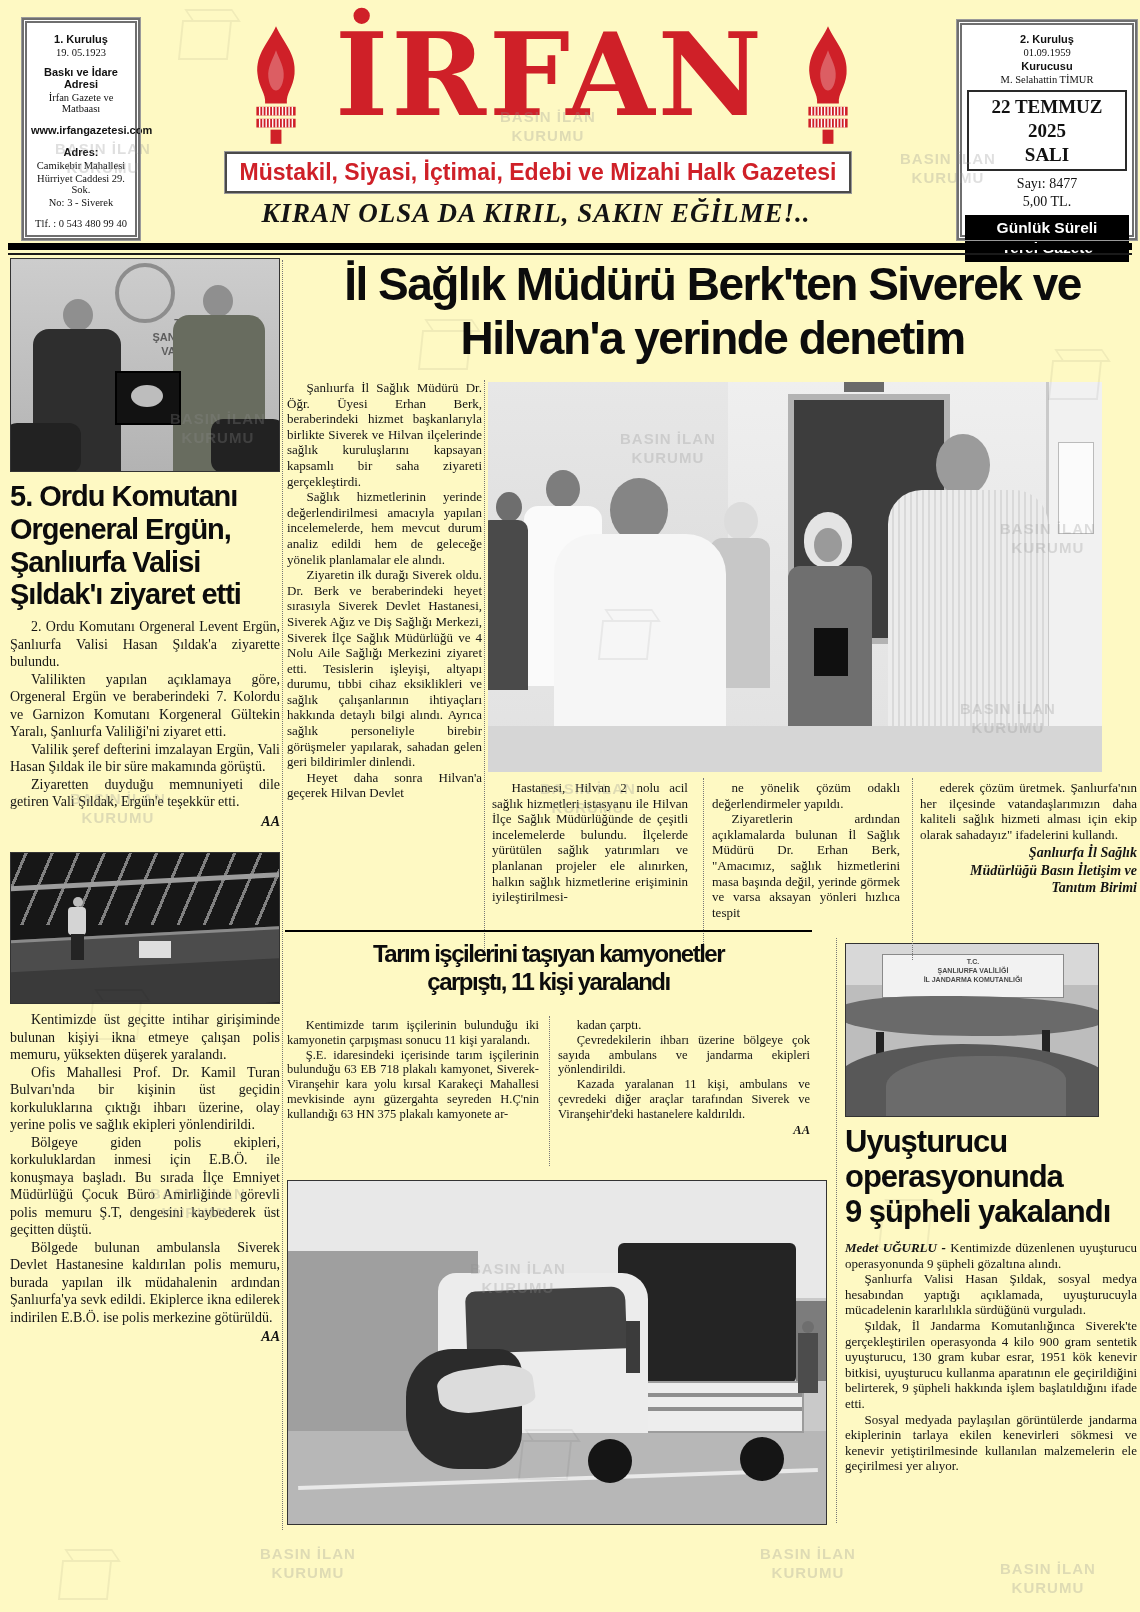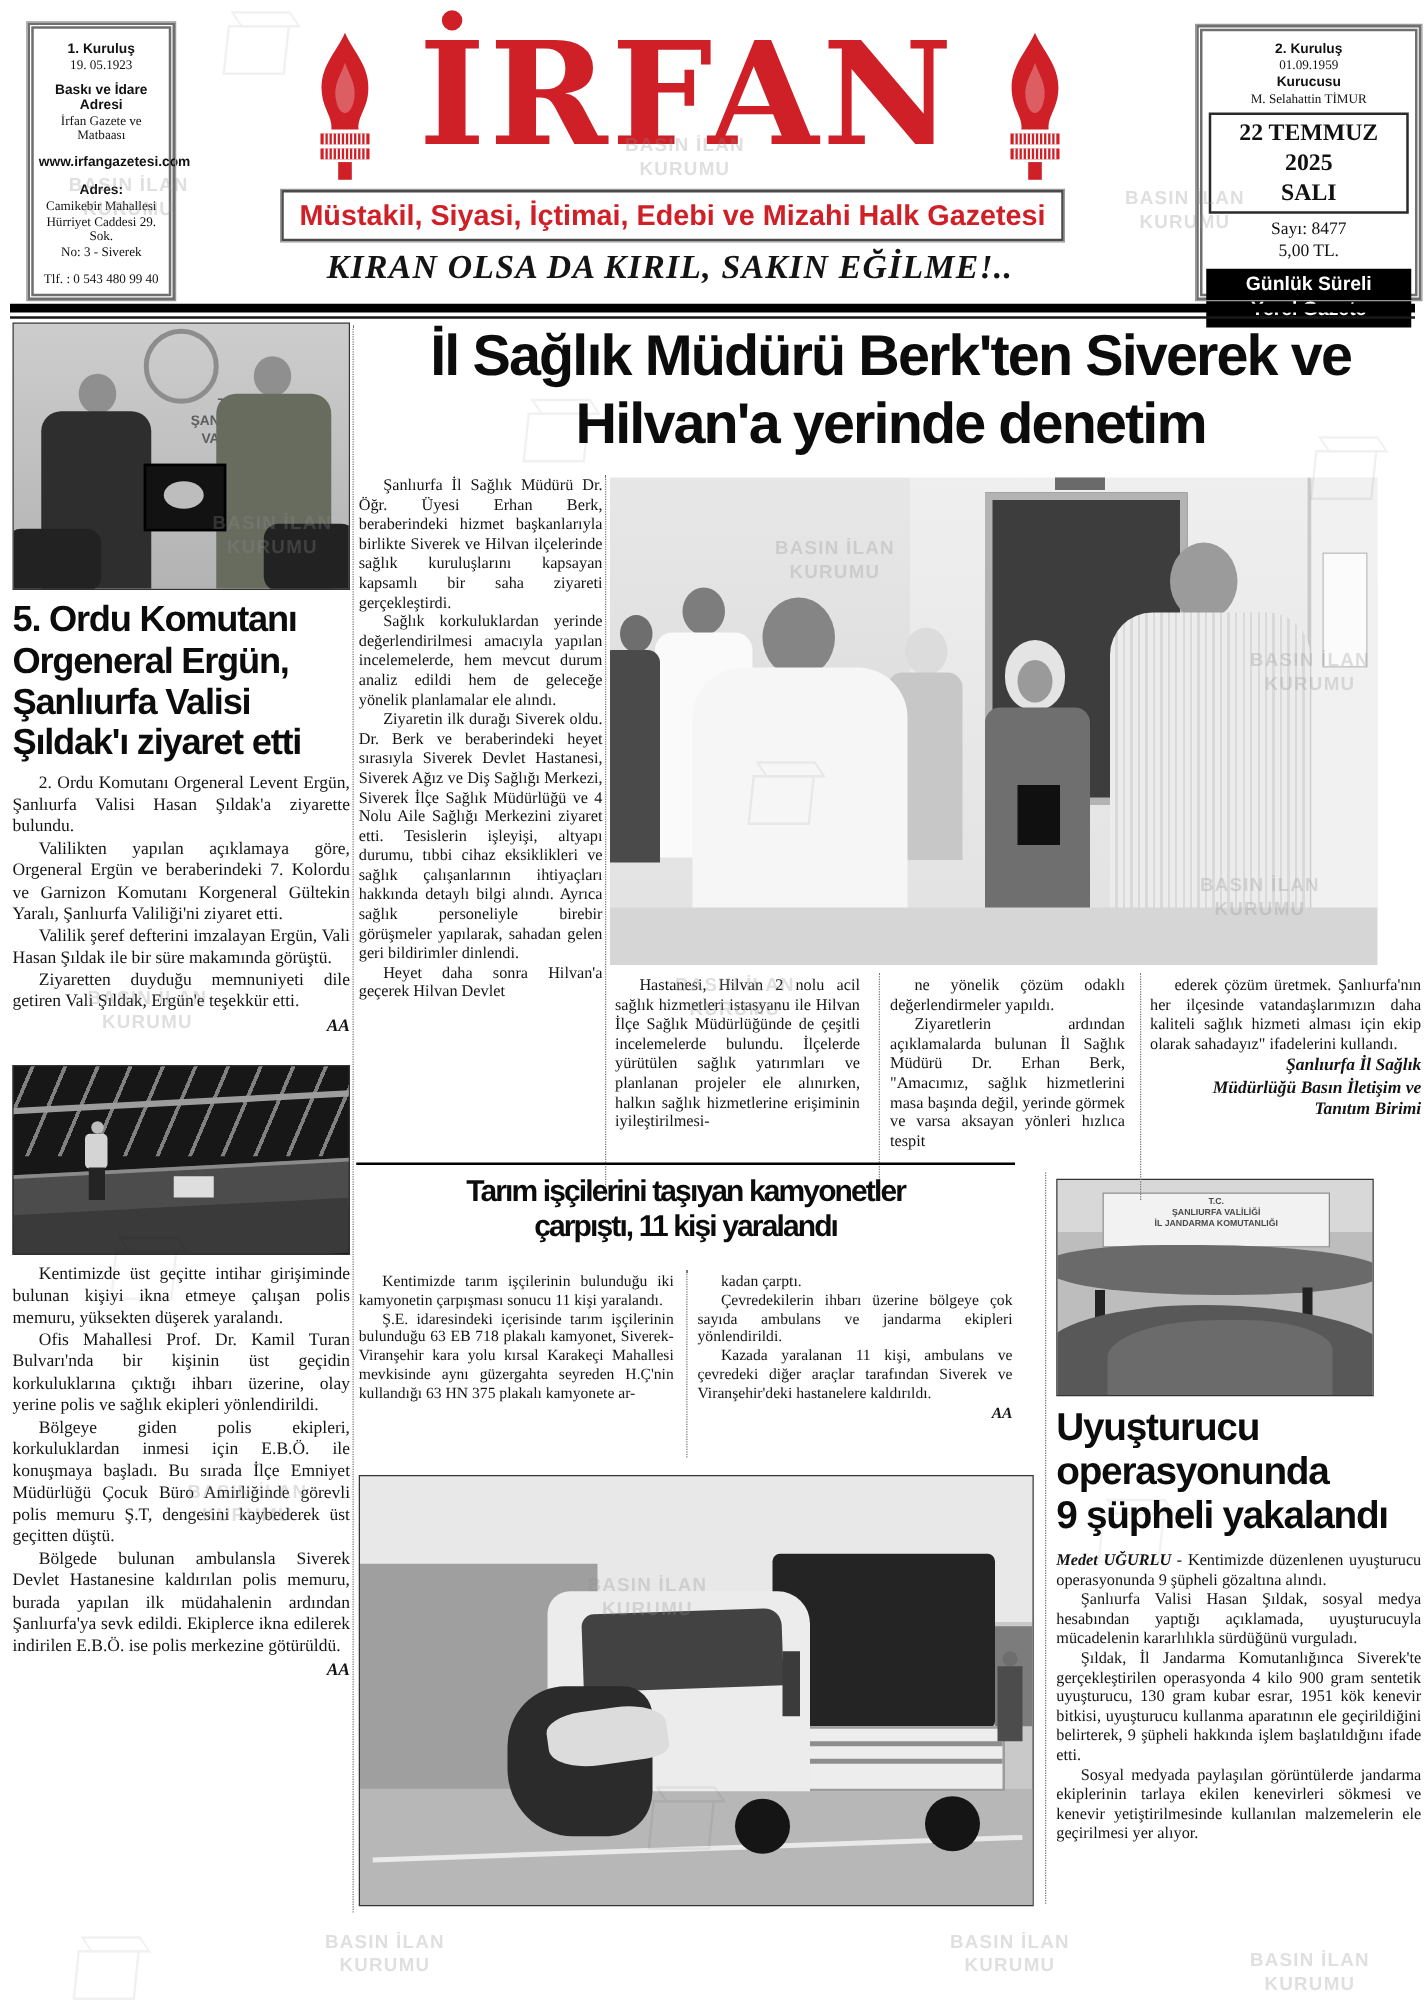--- a/index.html
+++ b/index.html
@@ -1,16 +1,16 @@
 <!DOCTYPE html>
 <html><head>
 <meta charset="utf-8">
 <style>
   html,body{margin:0;padding:0;background:#e9e9e9;}
-  #page{position:relative;width:1140px;height:1612px;background:#ffffff;margin:0 auto;
+  #page{position:relative;width:1140px;height:1612px;background:#fef9c3;margin:0 auto;
         overflow:hidden;font-family:"Liberation Serif",serif;color:#111;}
   .abs{position:absolute;}
   
   .info-box{position:absolute;border:5px double #6f6f6f;outline:1px solid #9a9a9a;
             background:#fff;font-family:"Liberation Sans",sans-serif;text-align:center;
             padding:8px 4px;box-sizing:border-box;z-index:2;}
   .ib-bold{font-weight:bold;font-size:11px;margin:2px 0;}
   .ib-reg{font-size:10.5px;margin:2px 0;font-family:"Liberation Serif",serif;text-align:center;}
   .date-box{border:2px solid #2a2a2a;margin:5px 2px;padding:3px 0;}
   .date-big{font-family:"Liberation Serif",serif;font-weight:bold;font-size:19px;line-height:1.25;}
@@ -185,21 +185,21 @@
     </div>
   </div>
 
   <div class="headline" style="left:285px;top:258px;width:855px;font-size:46px;line-height:1.17;text-align:center;letter-spacing:-1.5px;">
     <span class="hl-line">İl Sağlık Müdürü Berk'ten Siverek ve</span>
     <span class="hl-line">Hilvan'a yerinde denetim</span>
   </div>
 
   <div class="flowcol bodytext" style="left:287px;top:380px;width:195px;font-size:13px;line-height:1.2;">
     <p class="para">Şanlıurfa İl Sağlık Müdürü Dr. Öğr. Üyesi Erhan Berk, beraberindeki hizmet başkanlarıyla birlikte Siverek ve Hilvan ilçelerinde sağlık kuruluşlarını kapsayan kapsamlı bir saha ziyareti gerçekleştirdi.</p>
-    <p class="para">Sağlık korkuluklardan yerinde değerlendirilmesi amacıyla yapılan incelemelerde, hem mevcut durum analiz edildi hem de geleceğe yönelik planlamalar ele alındı.</p>
+    <p class="para">Sağlık hizmetlerinin yerinde değerlendirilmesi amacıyla yapılan incelemelerde, hem mevcut durum analiz edildi hem de geleceğe yönelik planlamalar ele alındı.</p>
     <p class="para">Ziyaretin ilk durağı Siverek oldu. Dr. Berk ve beraberindeki heyet sırasıyla Siverek Devlet Hastanesi, Siverek Ağız ve Diş Sağlığı Merkezi, Siverek İlçe Sağlık Müdürlüğü ve 4 Nolu Aile Sağlığı Merkezini ziyaret etti. Tesislerin işleyişi, altyapı durumu, tıbbi cihaz eksiklikleri ve sağlık çalışanlarının ihtiyaçları hakkında detaylı bilgi alındı. Ayrıca sağlık personeliyle birebir görüşmeler yapılarak, sahadan gelen geri bildirimler dinlendi.</p>
     <p class="para">Heyet daha sonra Hilvan'a geçerek Hilvan Devlet</p>
   </div>
 
   <div class="photo-abs" style="left:488px;top:382px;width:614px;height:390px;background:linear-gradient(#efefef,#e1e1e1);">
     <div class="shape" style="left:300px;top:12px;width:150px;height:238px;background:#3d3d3d;border:6px solid #b3b3b3;"></div>
     <div class="shape" style="left:356px;top:-2px;width:40px;height:12px;background:#6a6a6a;"></div>
     <div class="shape" style="left:558px;top:0;width:56px;height:390px;background:#f1f1f1;border-left:3px solid #cacaca;"></div>
     <div class="shape" style="left:570px;top:60px;width:34px;height:90px;background:#fbfbfb;border:1px solid #bbb;"></div>
     <div class="shape" style="left:0;top:0;width:240px;height:250px;background:linear-gradient(#e7e7e7,#dcdcdc);"></div>

